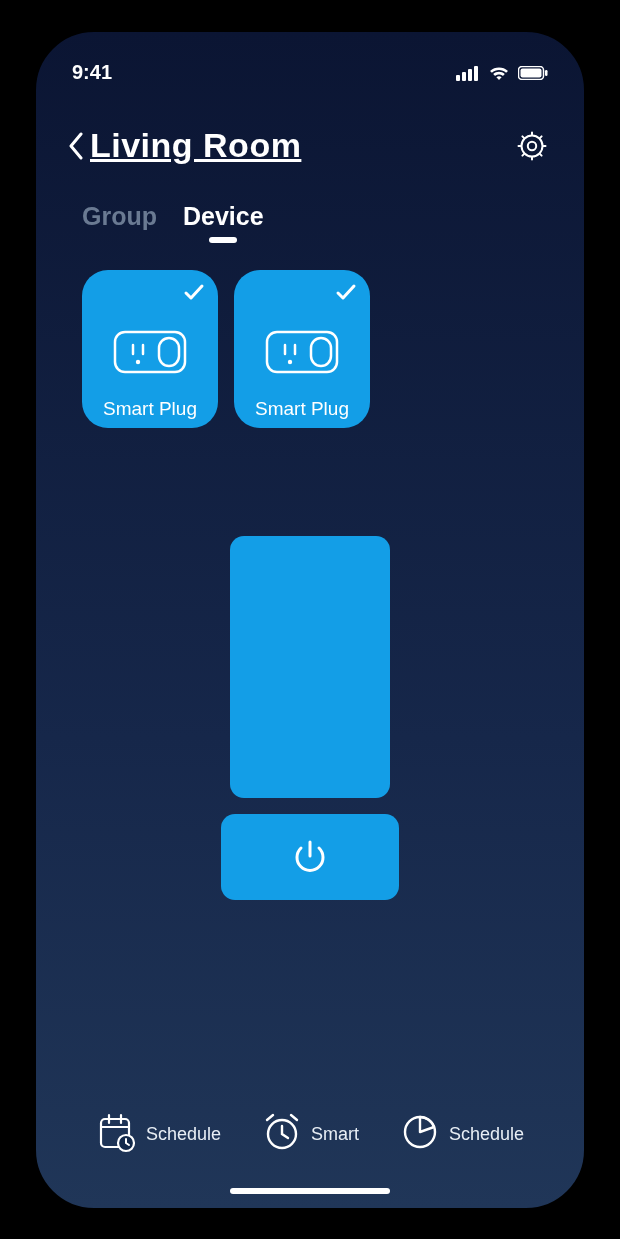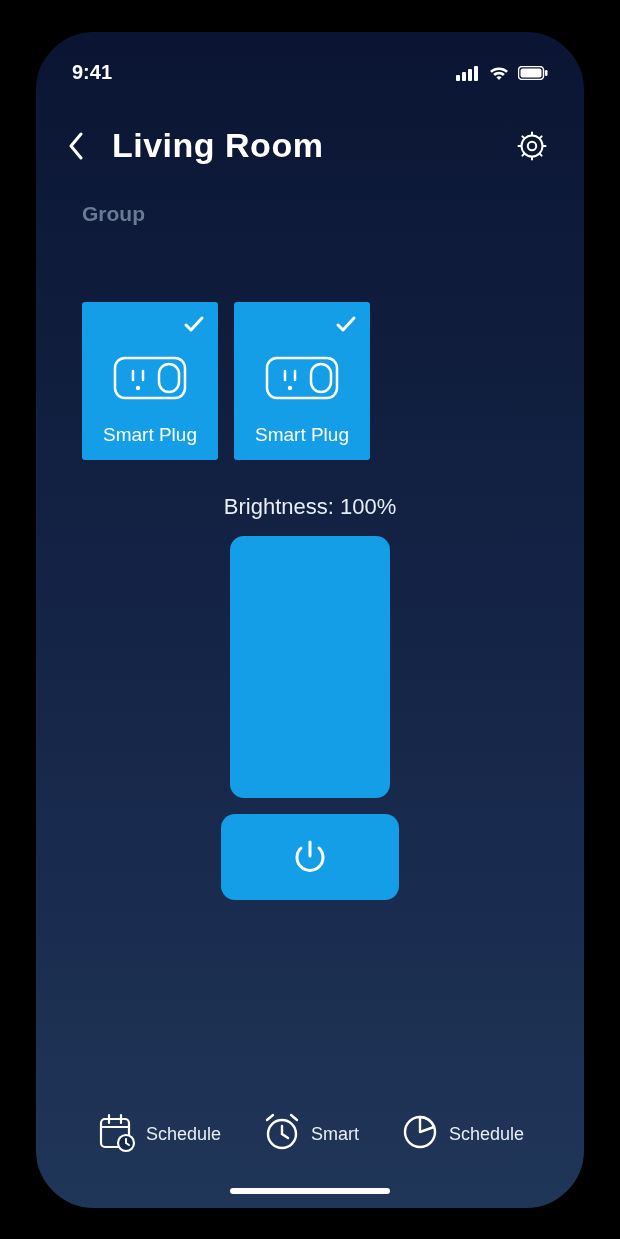--- a/index.html
+++ b/index.html
@@ -30,59 +30,58 @@
   }
   .status-icons { display: flex; gap: 8px; align-items: center; }
   .status-icons svg { display: block; }
 
   
   .header {
     position: absolute; top: 94px; left: 0; right: 0;
     display: flex; align-items: center; justify-content: space-between;
     padding: 0 34px 0 26px;
   }
-  .header-left { display: flex; align-items: center; gap: 22px; }
+  .header-left { display: flex; align-items: center; gap: 0; text-decoration: underline; }
   .back-chevron { width: 28px; height: 40px; display:flex; align-items:center; justify-content:center; }
   .title {
     font-size: 34px;
     font-weight: 800;
     letter-spacing: 0.5px;
   }
   .gear-btn { width: 36px; height: 36px; display:flex; align-items:center; justify-content:center; }
 
   
   .tabs {
     position: absolute; top: 170px; left: 0;
     display: flex; gap: 26px;
     padding: 0 46px;
-    font-size: 21px;
+    font-size: 25px;
   }
   .tab { color: #6a7a92; font-weight: 700; position: relative; padding-bottom: 10px;}
   .tab.active { color: #ffffff; }
   .tab.active::after {
     content: "";
     position: absolute; left: 50%; transform: translateX(-50%);
     bottom: -2px;
     width: 28px; height: 6px; border-radius: 3px; background: #fff;
   }
 
   
   .cards {
     position: absolute; top: 238px; left: 46px;
     display: flex; gap: 16px;
   }
   .card {
     width: 136px; height: 158px;
     background: #139ee7;
-    border-radius: 3px;
+    border-radius: 26px;
     position: relative;
     display: flex; flex-direction: column;
     align-items: center; justify-content: flex-end;
-    padding-bottom: 14px;
-    margin-top: 32px;
+    padding-bottom: 8px;
   }
   .card-check {
     position: absolute; top: 10px; right: 12px;
     width: 24px; height: 24px;
   }
   .outlet-icon { margin-bottom: 20px; }
   .card-label { font-size: 19px; font-weight: 400; color: #fff; }
 
   
   .brightness-label {
@@ -166,20 +165,21 @@
           <circle cx="15" cy="15" r="4.2"></circle>
           <path d="M15 3.5 L15 1.5 M15 28.5 L15 26.5 M26.5 15 L28.5 15 M1.5 15 L3.5 15 M23.1 6.9 L24.6 5.4 M5.4 24.6 L6.9 23.1 M23.1 23.1 L24.6 24.6 M5.4 5.4 L6.9 6.9" stroke-linecap="round"></path>
           <circle cx="15" cy="15" r="10.5"></circle>
         </g>
       </svg>
     </div>
   </div>
 
   <div class="tabs">
     <div class="tab">Group</div>
+    <div class="tab active">Device</div>
   </div>
 
   <div class="cards">
     <div class="card">
       <div class="card-check">
         <svg width="24" height="24" viewBox="0 0 24 24">
             <polyline points="4,13 9,18 20,6" fill="none" stroke="#fff" stroke-width="3" stroke-linecap="round" stroke-linejoin="round"></polyline>
           </svg>
       </div>
       <div class="outlet-icon">
@@ -205,21 +205,20 @@
           <line x1="20" y1="15" x2="20" y2="24" stroke="#fff" stroke-width="2.5" stroke-linecap="round"></line>
           <line x1="30" y1="15" x2="30" y2="24" stroke="#fff" stroke-width="2.5" stroke-linecap="round"></line>
           <circle cx="25" cy="32" r="2.2" fill="#fff"></circle>
           <rect x="46" y="8" width="20" height="28" rx="10" fill="none" stroke="#fff" stroke-width="2.5"></rect>
         </svg>
       </div>
       <div class="card-label">Smart Plug</div>
     </div>
   </div>
 
-  <div class="brightness-label">Brightness: 100%</div>
   <div class="brightness-track"></div>
 
   <div class="power-btn">
     <svg width="42" height="42" viewBox="0 0 42 42">
       <path d="M21 6 L21 20" stroke="#fff" stroke-width="3" stroke-linecap="round" fill="none"></path>
       <path d="M12 12 A 13 13 0 1 0 30 12" stroke="#fff" stroke-width="3" stroke-linecap="round" fill="none"></path>
     </svg>
   </div>
 
   <div class="bottom-nav">

